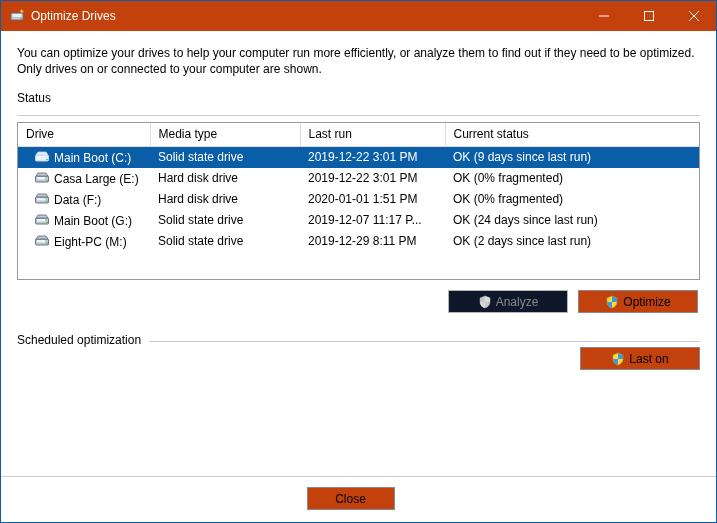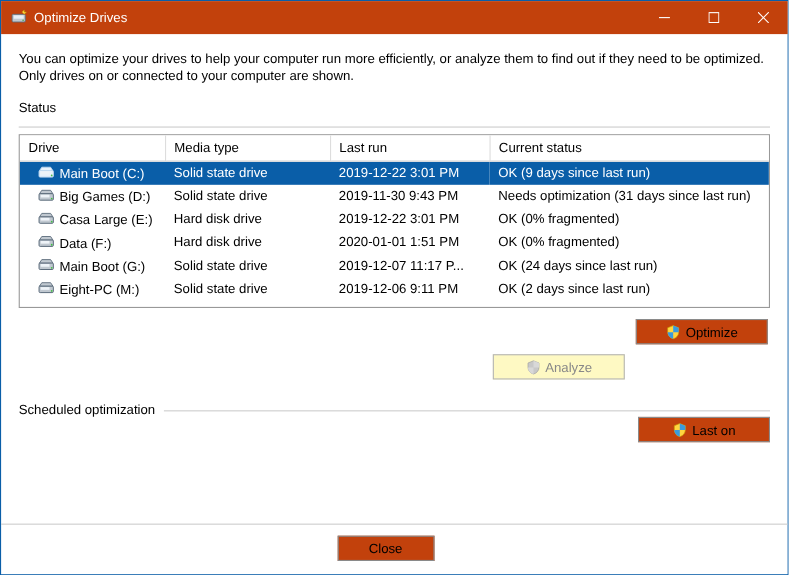--- a/index.html
+++ b/index.html
@@ -120,22 +120,21 @@
     align-items: center;
     justify-content: center;
     gap: 4px;
     font-size: 12px;
     padding: 0 12px;
     color: #000;
   }
   .btn.disabled {
     color: #888;
     border-color: #b5b5b5;
-    background: #fef9c3;
-    margin-top: 32px;
+    background: #0f172a;
   }
   .shield {
     width: 14px; height: 14px;
   }
   .sched-section .row {
     display: flex;
     align-items: flex-start;
   }
   .sched-left {
     flex: 1;
@@ -234,34 +233,20 @@
               <td>OK (9 days since last run)</td>
             </tr>
             <tr>
               <td class="drive-cell">
                 <span class="drive-icon"><svg viewBox="0 0 16 16" width="16" height="16">
                     <rect x="1.5" y="6" width="13" height="6" rx="1" fill="#c0c8d0" stroke="#5a6a7a" stroke-width="0.9"></rect>
                     <rect x="3" y="7" width="8" height="2.5" fill="#eef3f8"></rect>
                     <circle cx="13" cy="10.5" r="0.8" fill="#44c044"></circle>
                     <path d="M2 6 L4 3 H12 L14 6 Z" fill="#c0c8d0" stroke="#5a6a7a" stroke-width="0.8"></path>
                   </svg></span>
-                <span>Big Games (D:)</span>
-              </td>
-              <td>Solid state drive</td>
-              <td>2019-11-30 9:43 PM</td>
-              <td>Needs optimization (31 days since last run)</td>
-            </tr>
-            <tr>
-              <td class="drive-cell">
-                <span class="drive-icon"><svg viewBox="0 0 16 16" width="16" height="16">
-                    <rect x="1.5" y="6" width="13" height="6" rx="1" fill="#c0c8d0" stroke="#5a6a7a" stroke-width="0.9"></rect>
-                    <rect x="3" y="7" width="8" height="2.5" fill="#eef3f8"></rect>
-                    <circle cx="13" cy="10.5" r="0.8" fill="#44c044"></circle>
-                    <path d="M2 6 L4 3 H12 L14 6 Z" fill="#c0c8d0" stroke="#5a6a7a" stroke-width="0.8"></path>
-                  </svg></span>
                 <span>Casa Large (E:)</span>
               </td>
               <td>Hard disk drive</td>
               <td>2019-12-22 3:01 PM</td>
               <td>OK (0% fragmented)</td>
             </tr>
             <tr>
               <td class="drive-cell">
                 <span class="drive-icon"><svg viewBox="0 0 16 16" width="16" height="16">
                     <rect x="1.5" y="6" width="13" height="6" rx="1" fill="#c0c8d0" stroke="#5a6a7a" stroke-width="0.9"></rect>
@@ -293,21 +278,21 @@
               <td class="drive-cell">
                 <span class="drive-icon"><svg viewBox="0 0 16 16" width="16" height="16">
                     <rect x="1.5" y="6" width="13" height="6" rx="1" fill="#c0c8d0" stroke="#5a6a7a" stroke-width="0.9"></rect>
                     <rect x="3" y="7" width="8" height="2.5" fill="#eef3f8"></rect>
                     <circle cx="13" cy="10.5" r="0.8" fill="#44c044"></circle>
                     <path d="M2 6 L4 3 H12 L14 6 Z" fill="#c0c8d0" stroke="#5a6a7a" stroke-width="0.8"></path>
                   </svg></span>
                 <span>Eight-PC (M:)</span>
               </td>
               <td>Solid state drive</td>
-              <td>2019-12-06 9:11 PM</td>
+              <td>2019-12-29 8:11 PM</td>
               <td>OK (2 days since last run)</td>
             </tr>
           </tbody>
       </table>
     </div>
 
     <div class="btn-row">
       <div class="btn disabled">
         <span class="shield">
           <svg viewBox="0 0 14 14" width="14" height="14">

